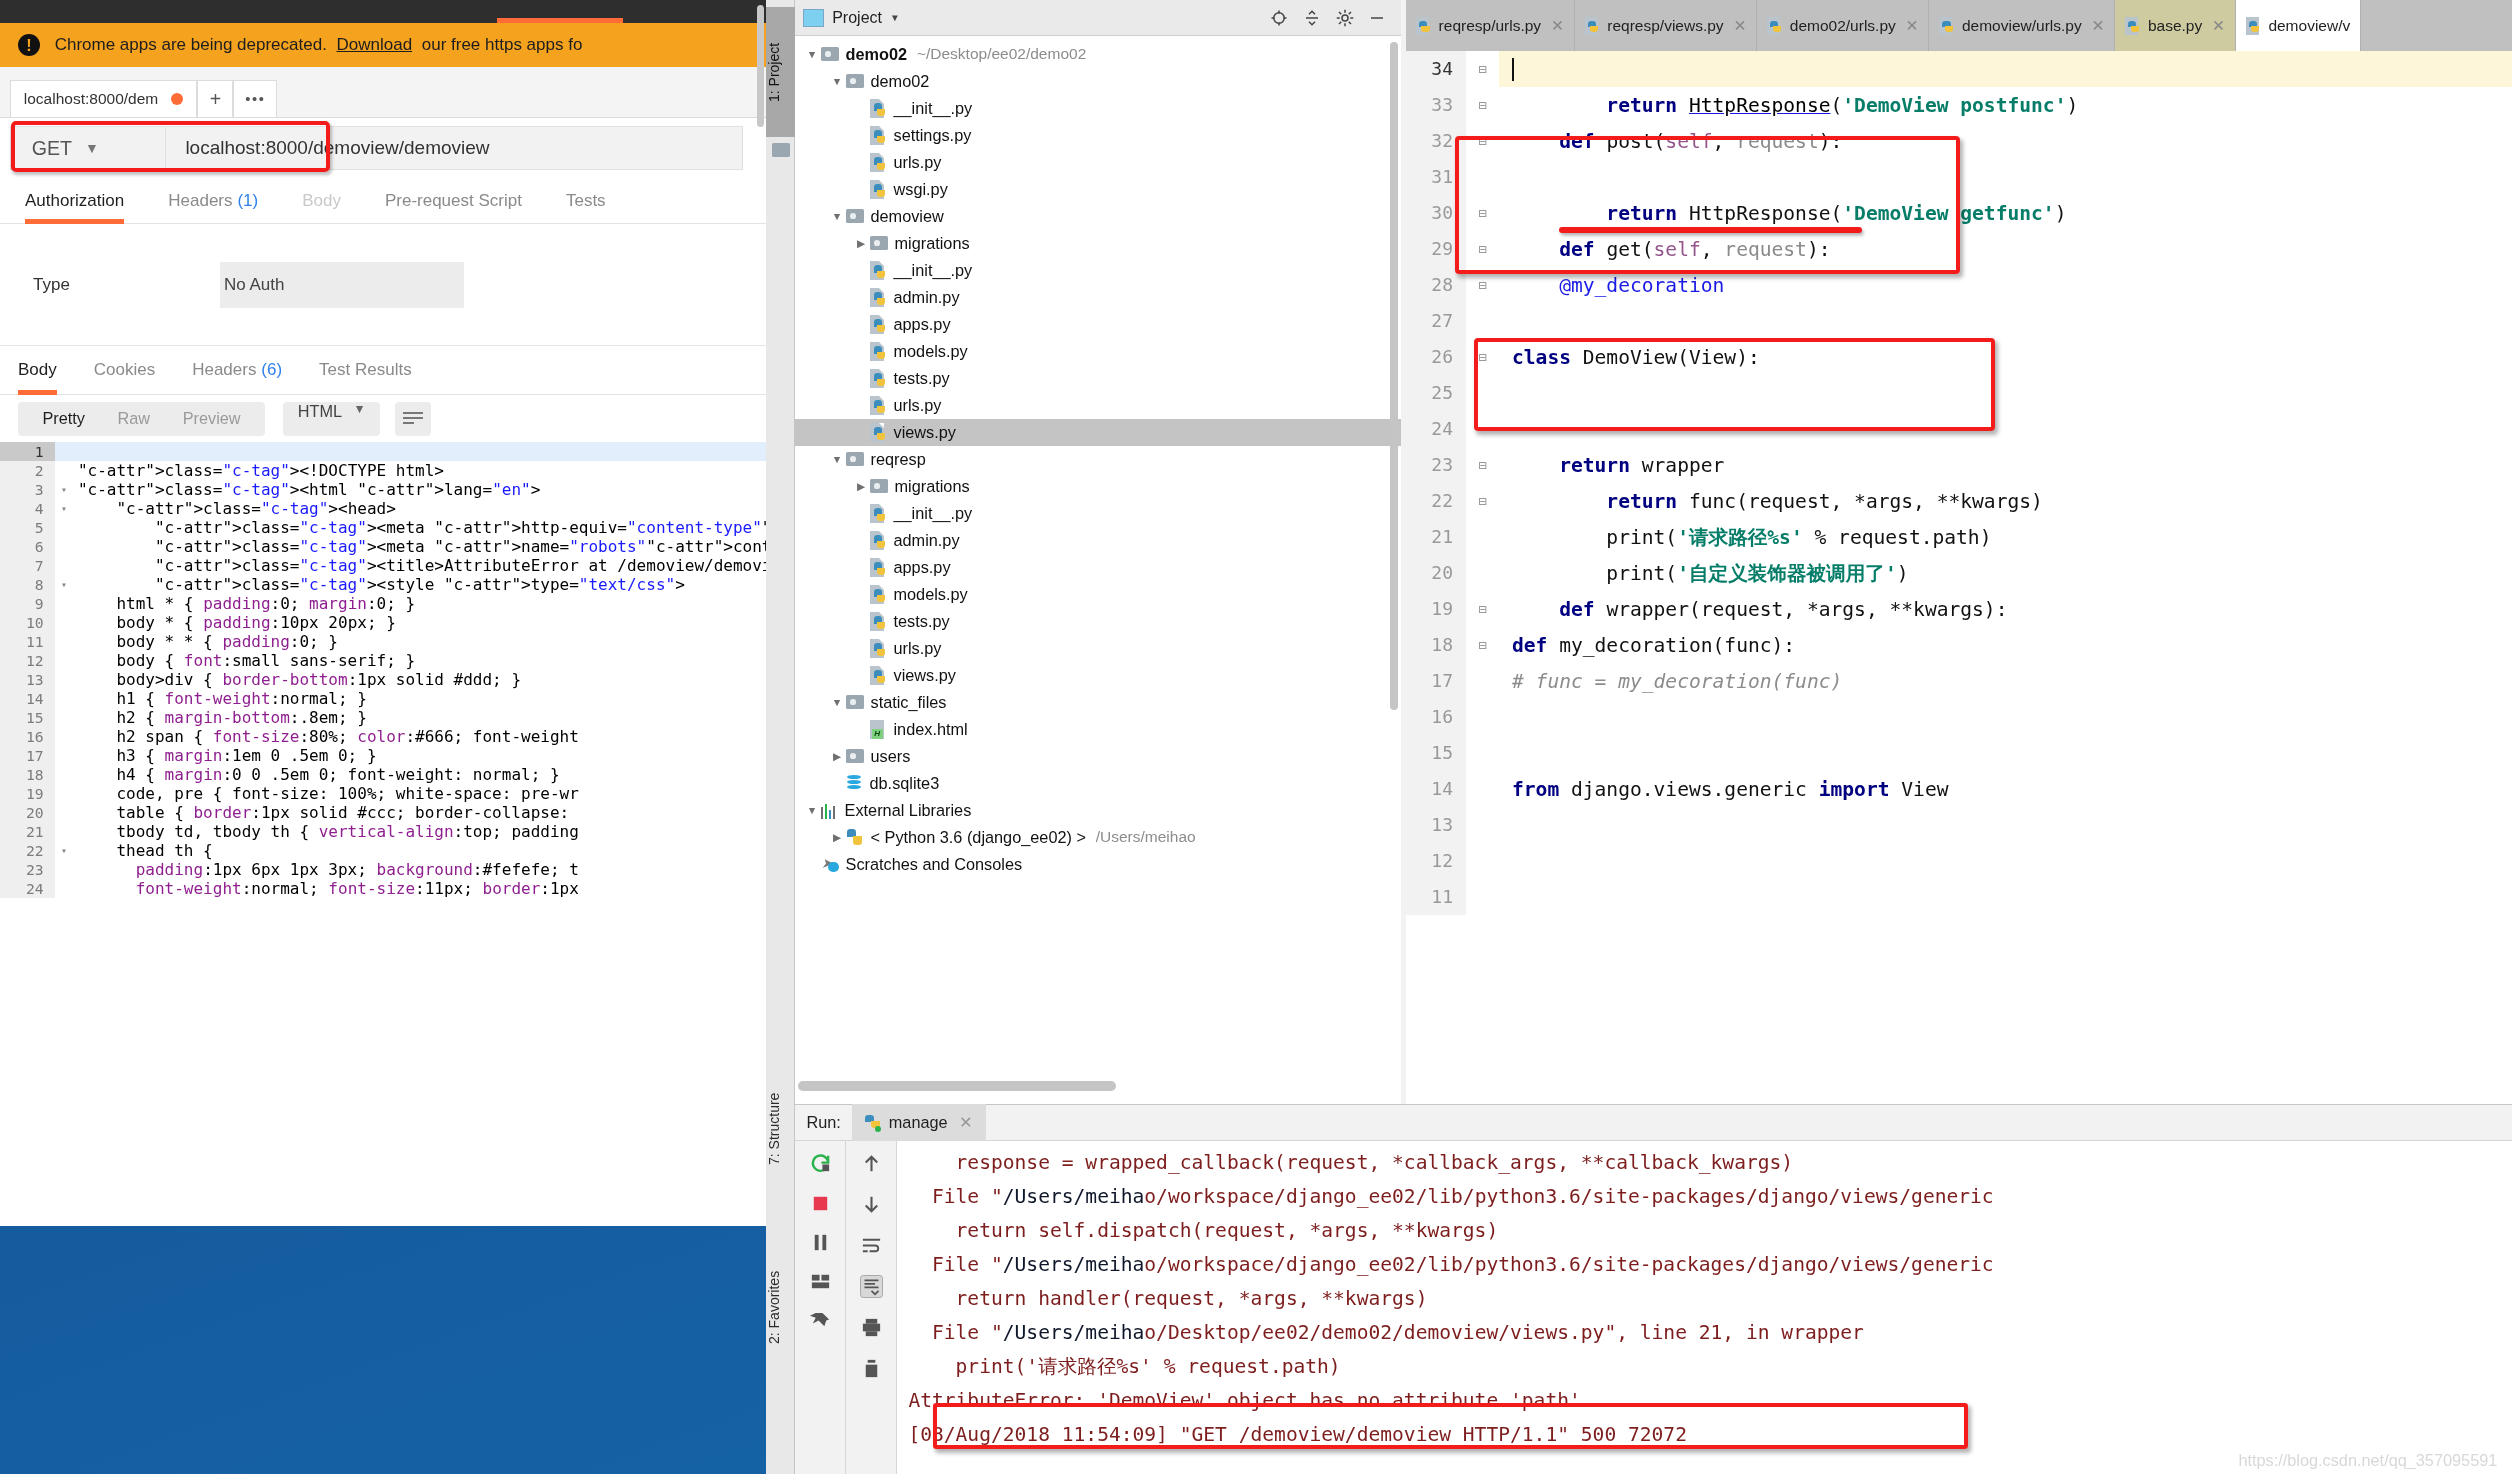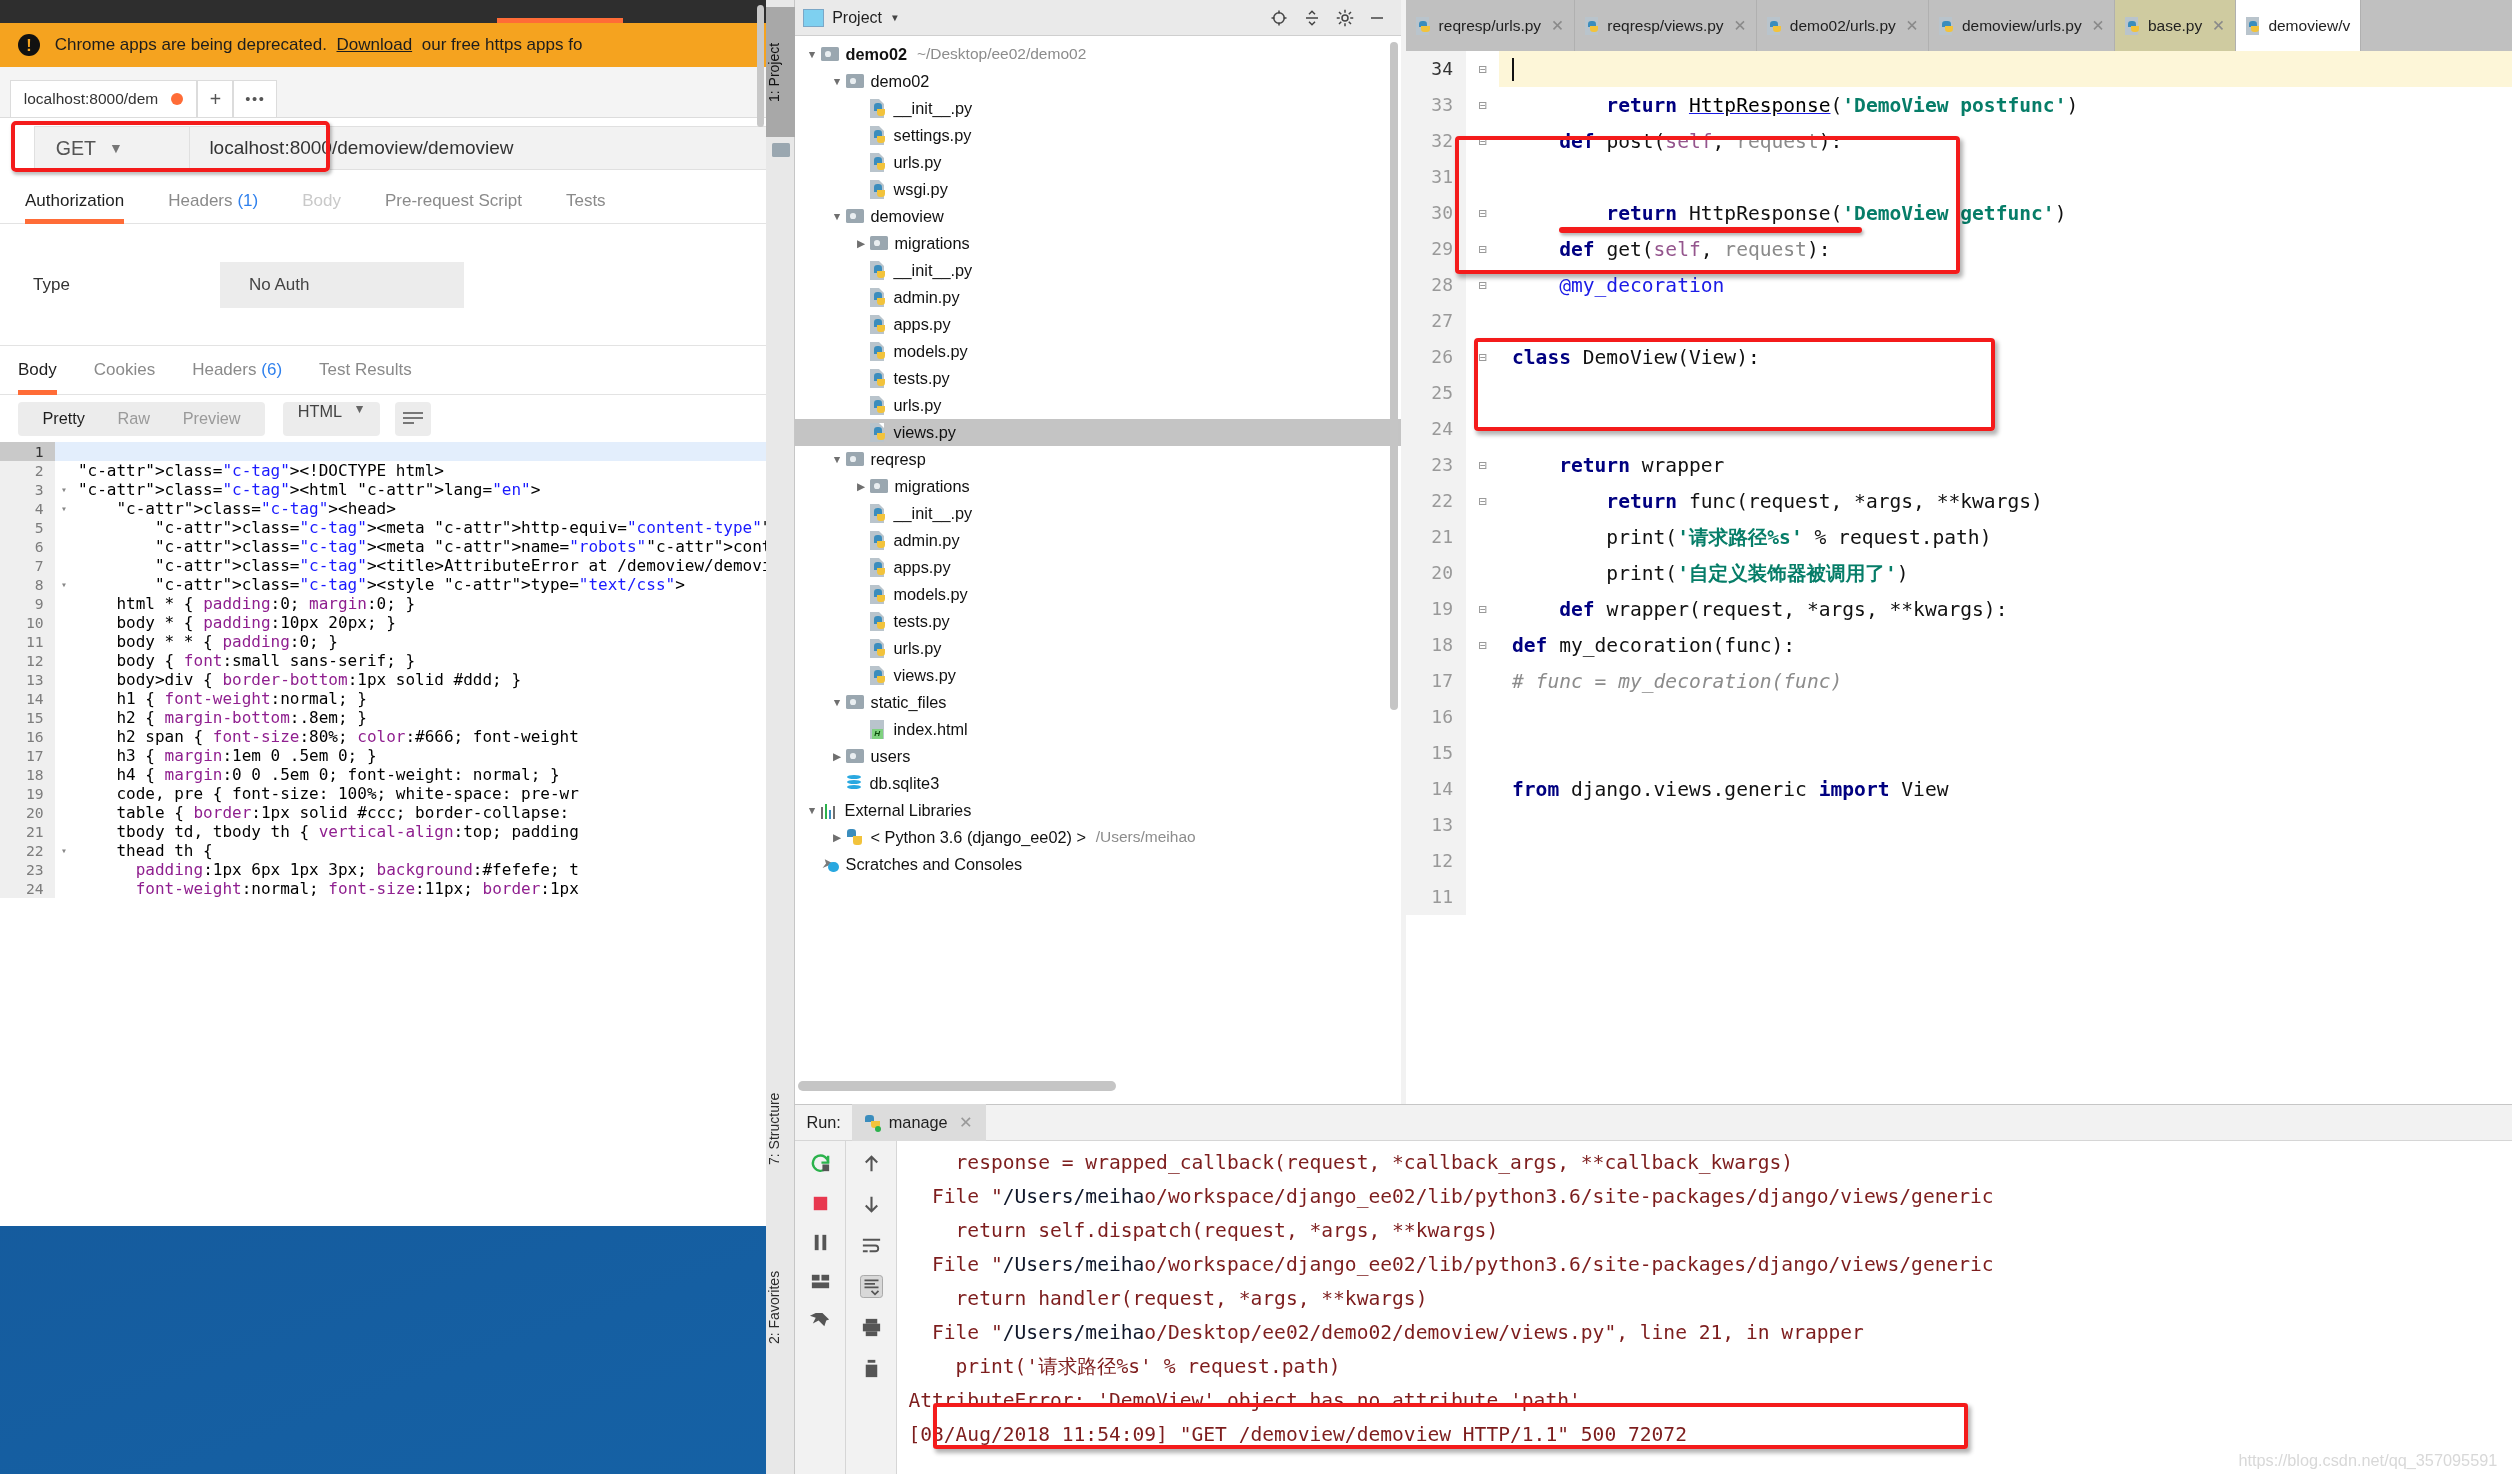--- a/index.html
+++ b/index.html
@@ -45,42 +45,42 @@
   }
   .pm-tab .dot { width:12.2px; height:12.2px; border-radius:50%; background:#ff6c37; margin-left:13px; }
   .pm-iconbtn {
     height:37px; width:36px; background:#fff; border:0.8px solid #dcdcdc; border-bottom:none;
     display:flex; align-items:center; justify-content:center; font-size:19.6px; color:#555;
   }
   .pm-iconbtn.dots { width:44px; letter-spacing:1.6px; font-size:14.7px; }
 
   .pm-urlrow { position:relative; height:60px; background:#fff; }
   .pm-urlbox { position:absolute; left:9.8px; top:8.1px; width:733px; height:44px;
-               border:0.8px solid #e0e0e0; background:#f2f2f2; display:flex; align-items:center;margin-left:24px; }
+               border:0.8px solid #e0e0e0; background:#f2f2f2; display:flex; align-items:center; }
   .pm-method { width:155px; padding-left:21px; font-size:19.6px; color:#555; display:flex;
                align-items:center; border-right:0.8px solid #e0e0e0; height:100%; }
   .pm-method .chev { margin-left:13px; font-size:14px; color:#777; }
   .pm-url { padding-left:19.6px; font-size:19px; color:#333; }
   .redbox-url { position:absolute; left:11.4px; top:3.3px; width:319px; height:51px;
                 border:4.9px solid #f41b1b; border-radius:4.9px; box-shadow:1.6px 2.4px 3.3px rgba(0,0,0,.25); }
 
   .pm-reqtabs { display:flex; align-items:center; height:46px; padding-left:18px;
                 font-size:17px; color:#8a8a8a; border-bottom:0.8px solid #e3e3e3; background:#fff;}
   .pm-reqtabs .t { margin-right:37px; position:relative; height:46px; display:flex; align-items:center;margin-left:7px; }
   .pm-reqtabs .t.active { color:#1f1f1f; }
   .pm-reqtabs .t.active:after { content:""; position:absolute; left:0; right:0; bottom:0;
                                 height:4.1px; background:#ff6c37; }
   .pm-reqtabs .t.dim { color:#c9c9c9; }
   .cnt { color:#2f80ed; margin-left:4.9px; }
 
   .pm-authrow { height:122px; background:#fff; display:flex; align-items:center;
                 border-bottom:0.8px solid #e3e3e3; }
   .pm-authrow .lbl { width:220px; padding-left:33px; font-size:17px; color:#333; }
   .pm-authrow .val { background:#ececec; height:46px; width:244px; display:flex; align-items:center;
-                     padding-left:29px; font-size:17px; color:#444; }
+                     padding-left:4px; font-size:17px; color:#444; }
 
   .pm-resptabs { display:flex; align-items:center; height:49px; padding-left:18px;
                  font-size:17px; color:#8a8a8a; background:#fff; border-bottom:0.8px solid #e3e3e3;}
   .pm-resptabs .t { margin-right:37px; position:relative; height:49px; display:flex; align-items:center; }
   .pm-resptabs .t.active { color:#1f1f1f; }
   .pm-resptabs .t.active:after { content:""; position:absolute; left:0; right:0; bottom:0;
                                  height:4.1px; background:#ff6c37; }
 
   .pm-bodybar { height:47px; display:flex; align-items:center; padding-left:18px; background:#fff; }
   .pm-seg { background:#ececec; border-radius:4.1px; height:34px; display:flex; align-items:center; padding:0 8.1px; }

